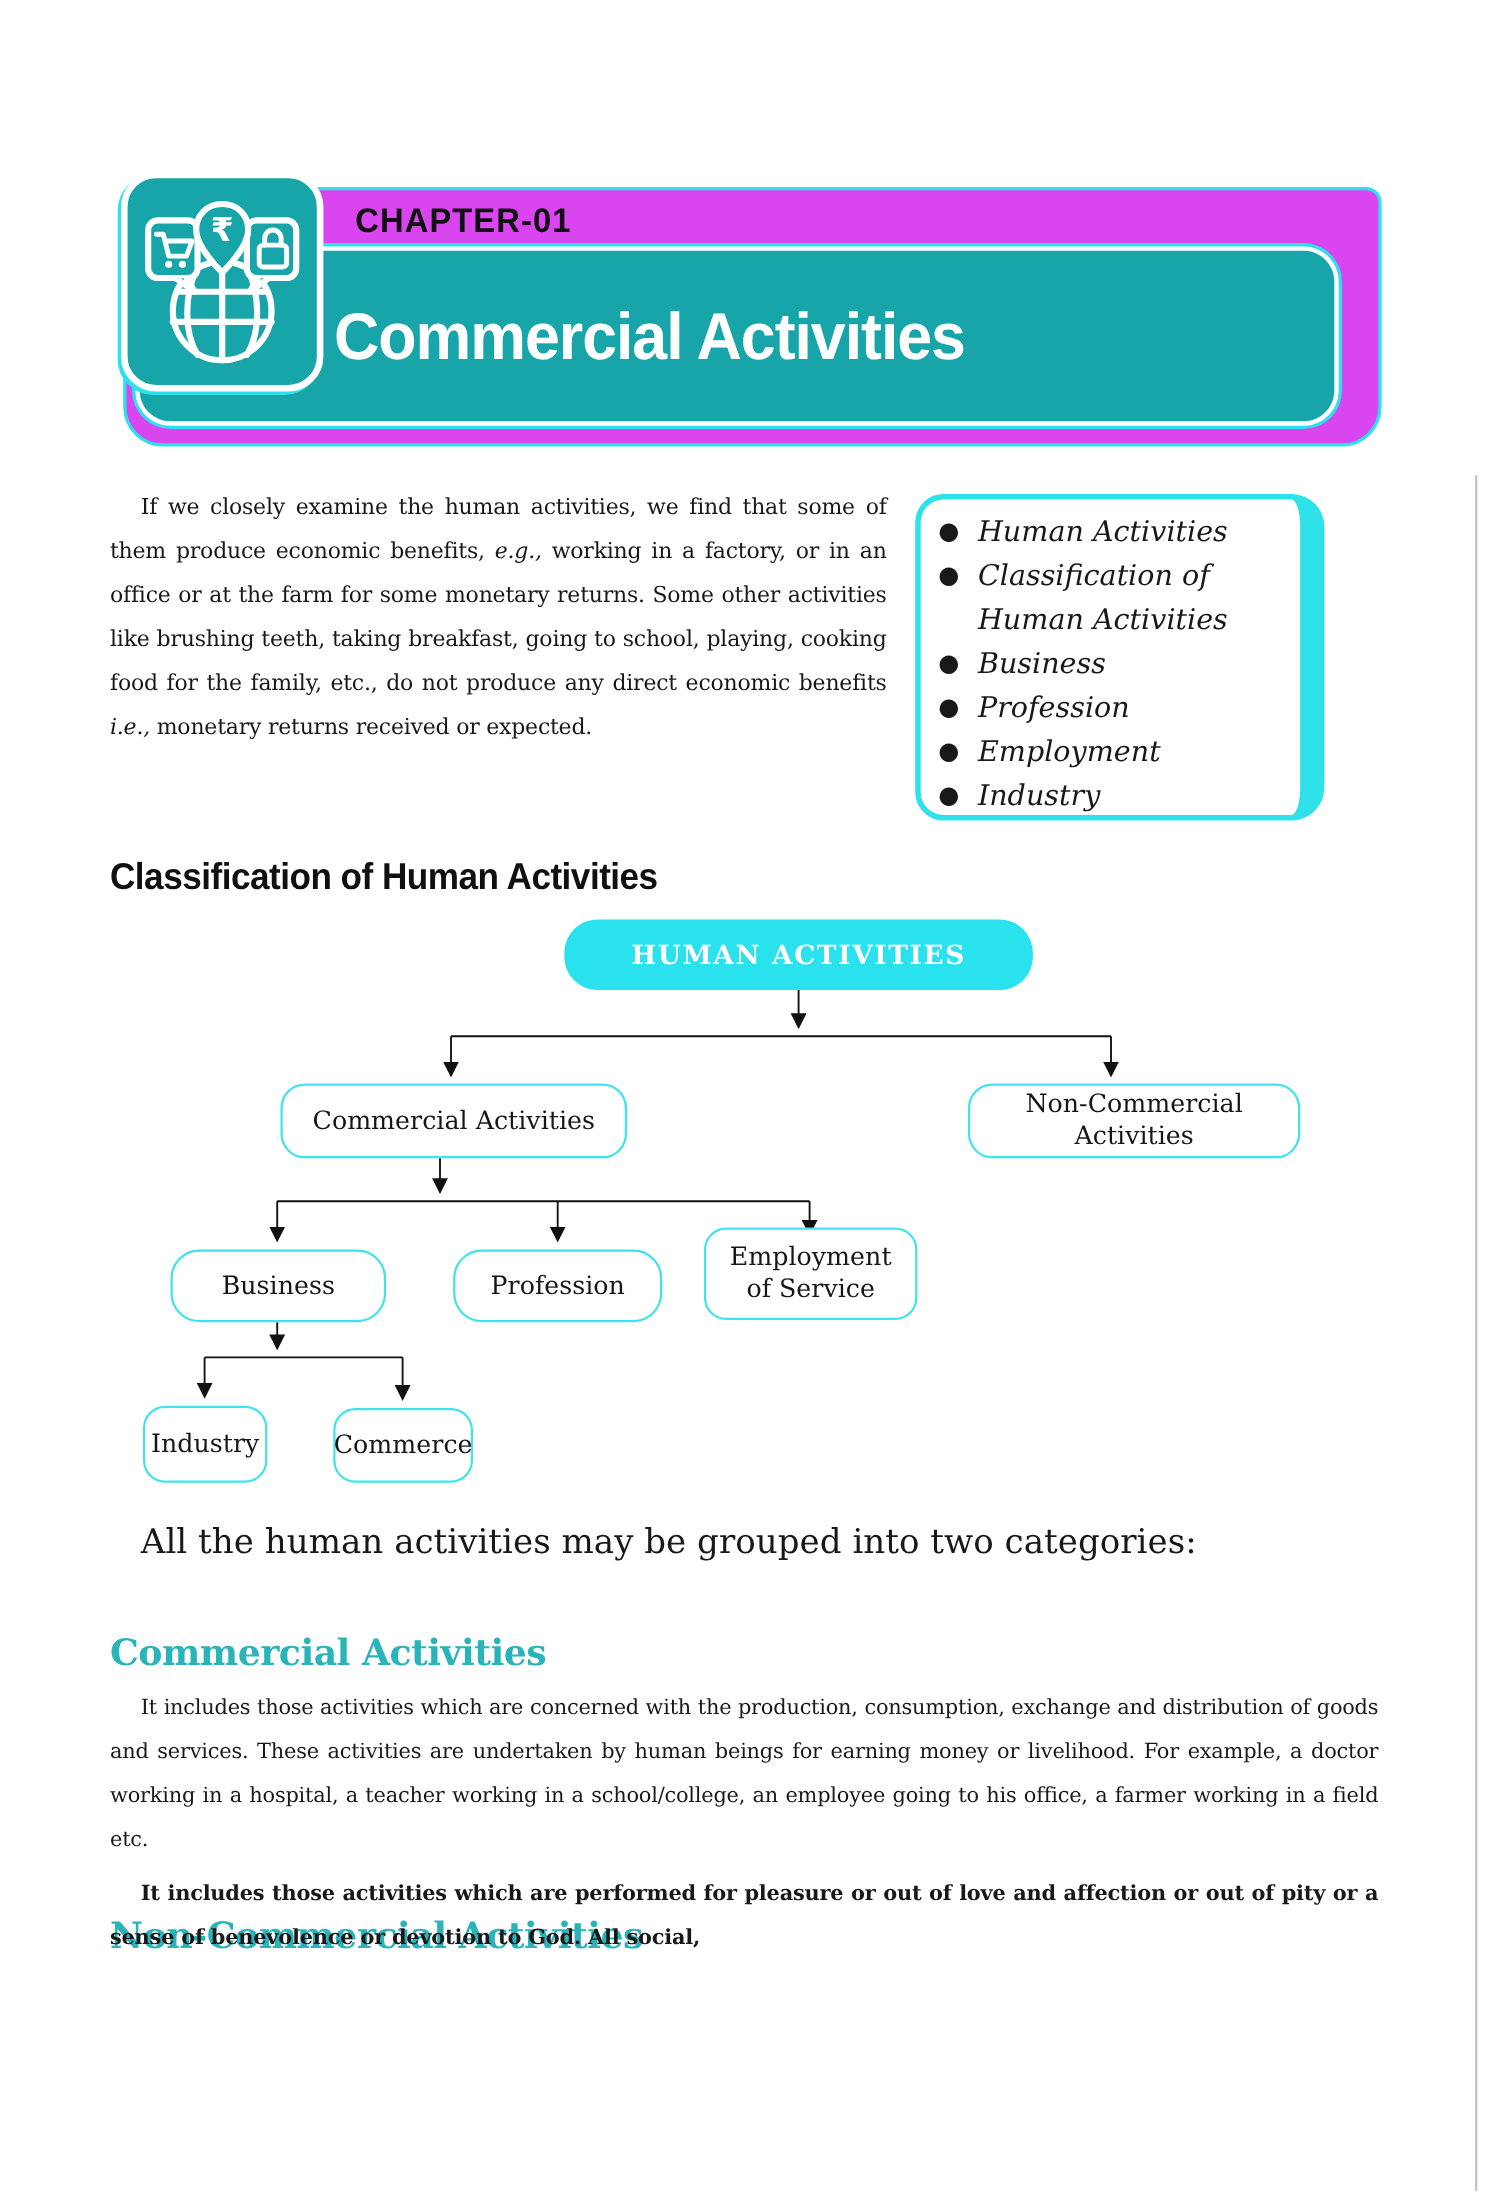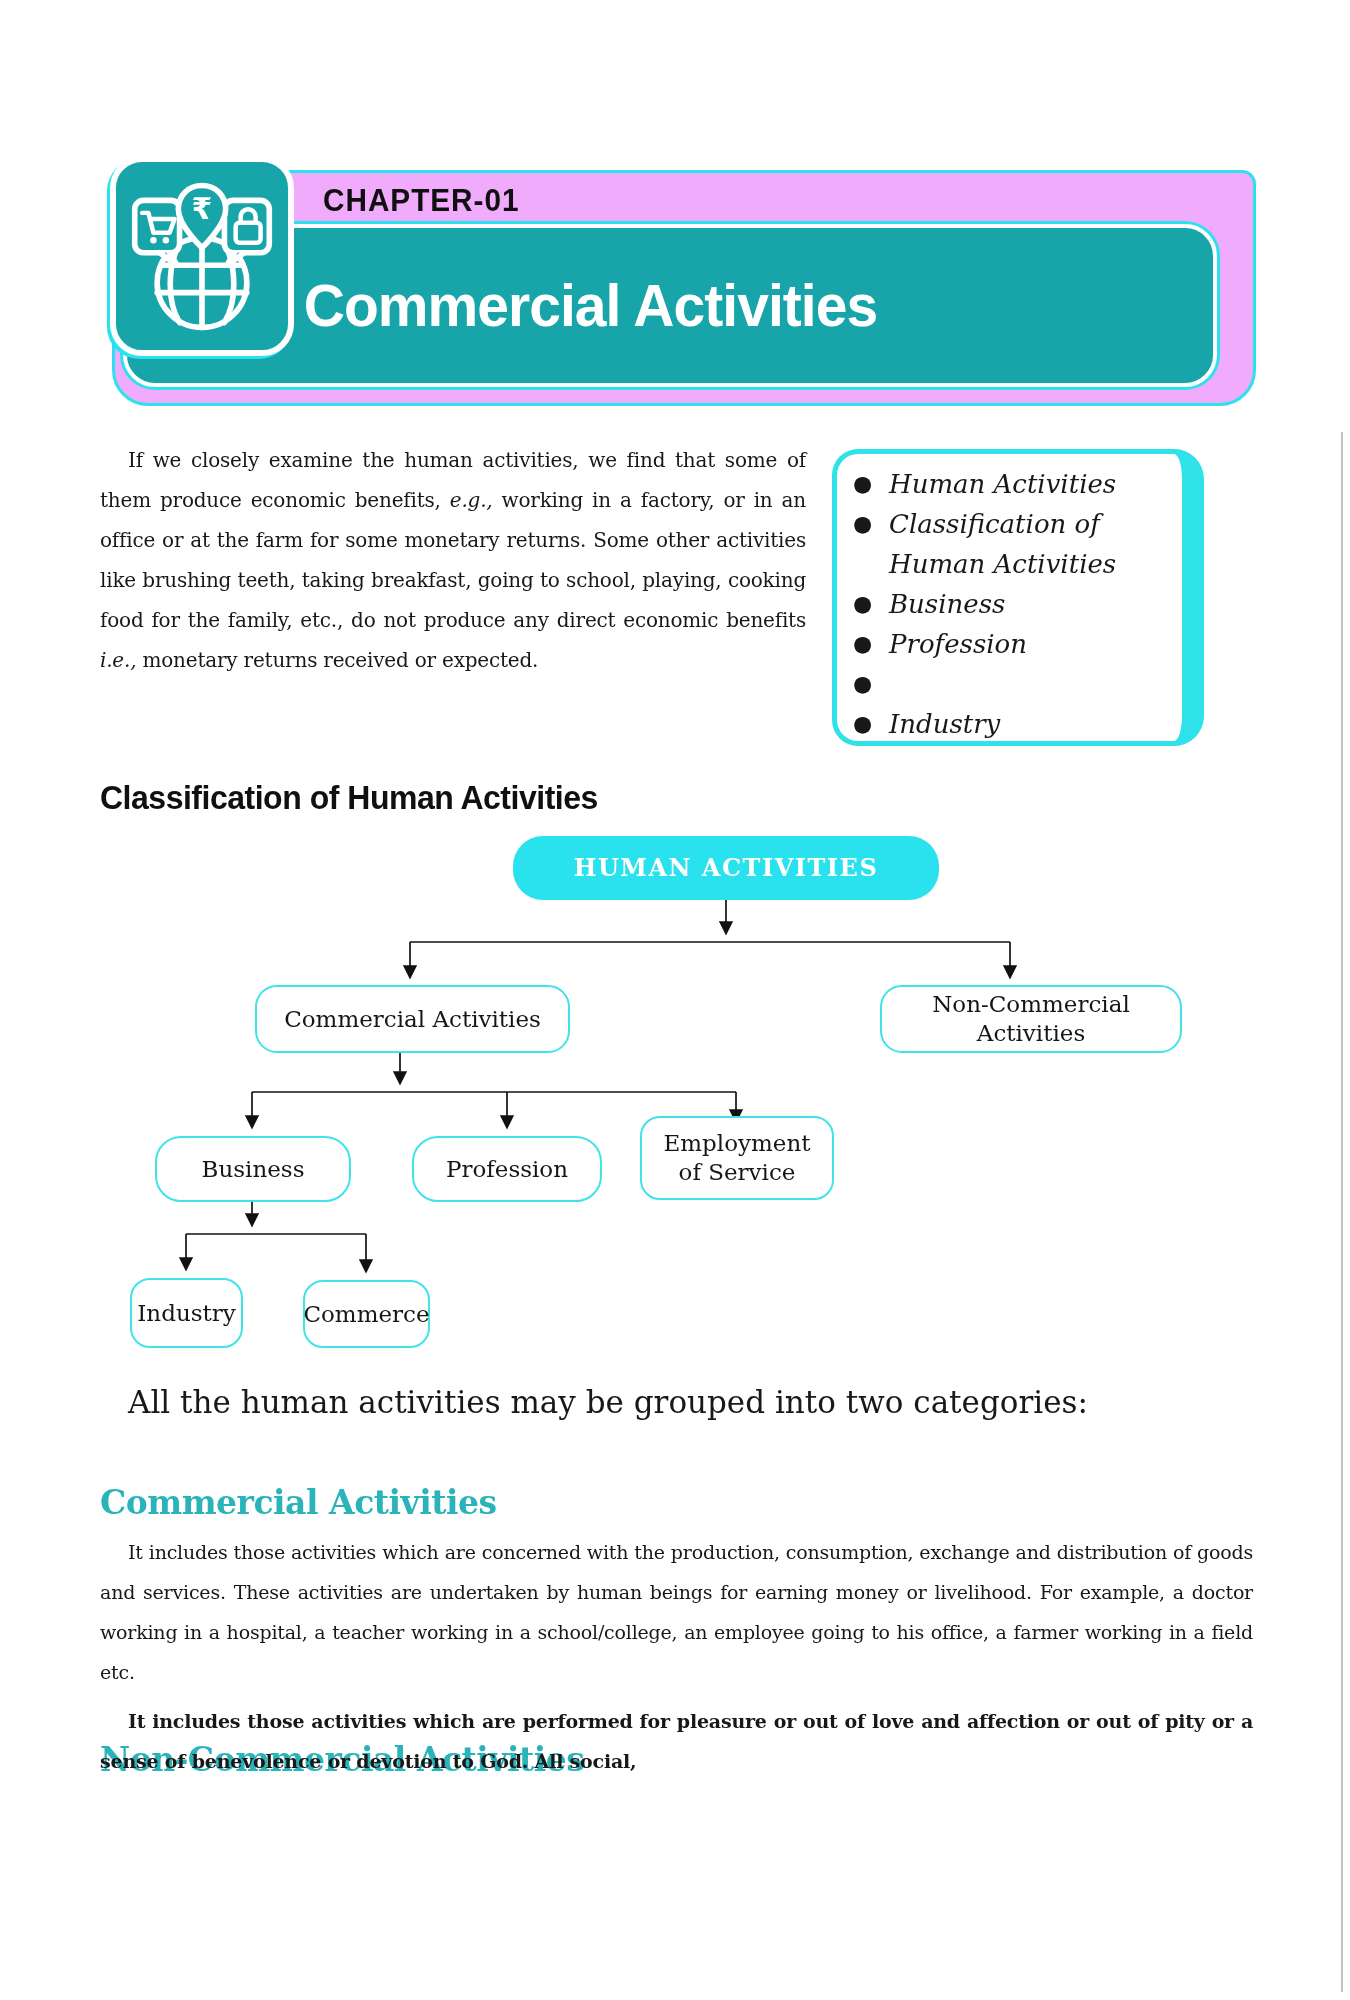--- a/index.html
+++ b/index.html
@@ -1,21 +1,21 @@
 <!DOCTYPE html>
 <html><head>
 <meta charset="utf-8">
 <style>
   html,body{margin:0;padding:0;background:#ffffff;}
   .page{position:relative;width:1350px;height:2000px;background:#ffffff;overflow:hidden;
         font-family:"DejaVu Serif",serif;color:#181818;}
 
   
   .hdr-outer{position:absolute;left:112px;top:170px;width:1138px;height:230px;
-             border:3px solid #2ae1ee;border-radius:14px 14px 36px 36px;background:#f0abfc;}
+             border:3px solid #2ae1ee;border-radius:14px 14px 36px 36px;background:#d946ef;}
   .chapter-label{position:absolute;left:208px;top:10px;
                  font-family:"Liberation Sans",sans-serif;font-weight:800;font-size:31px;
                  letter-spacing:1px;color:#101010;transform:scaleX(.96);transform-origin:left;}
   .title-band{position:absolute;left:8px;top:51px;width:1086px;height:155px;
               background:#17a5a9;border:4px solid #ffffff;border-radius:32px;
               box-shadow:0 0 0 3px #2ae1ee;display:flex;align-items:center;}
   .title-band span{padding-left:186px;font-family:"Liberation Sans",sans-serif;
                    font-weight:800;font-size:60px;color:#ffffff;letter-spacing:-1px;
                    transform:scaleX(.95);transform-origin:left;white-space:nowrap;}
   .icon-box{position:absolute;left:110px;top:156px;width:172px;height:188px;
@@ -122,20 +122,21 @@
         <li>
         <span class="blt">●</span>
         <span class="t">Business</span>
       </li>
         <li>
         <span class="blt">●</span>
         <span class="t">Profession</span>
       </li>
         <li>
         <span class="blt">●</span>
+        <span class="t">Employment</span>
       </li>
         <li>
         <span class="blt">●</span>
         <span class="t">Industry</span>
       </li>
       </ul>
   </aside>
 
   <h2 class="sec">Classification of Human Activities</h2>
 

